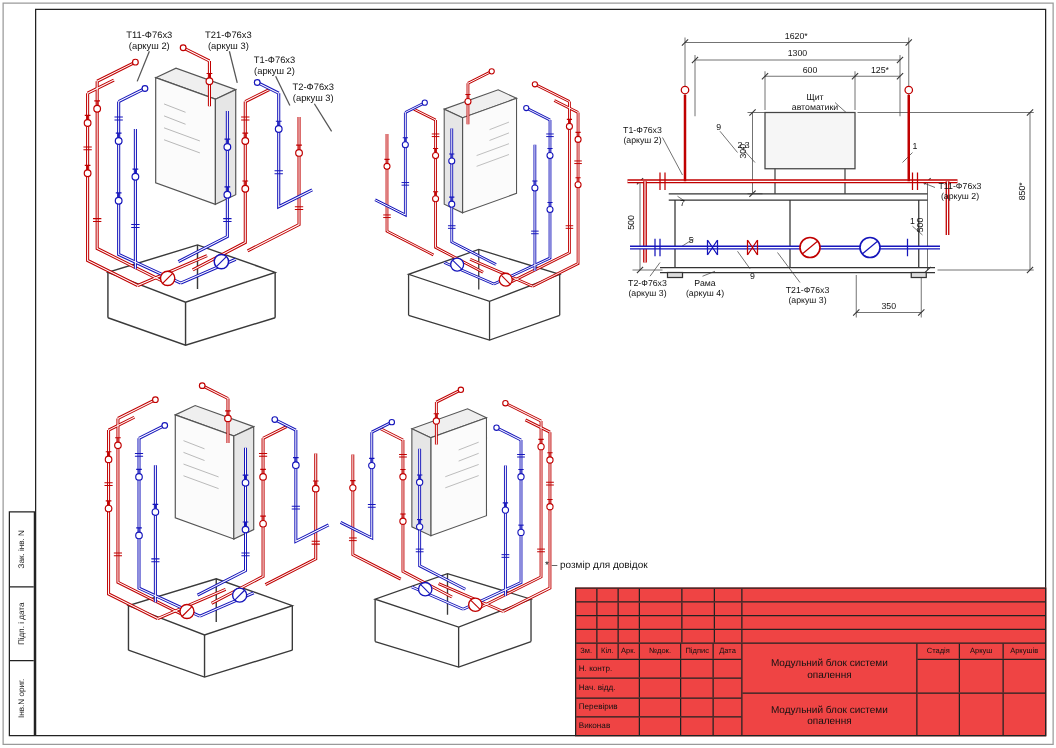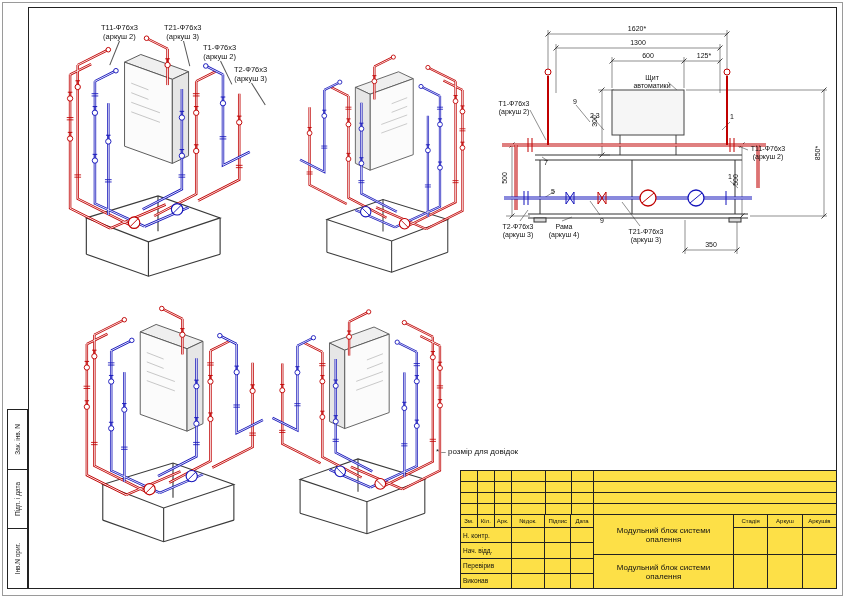--- a/index.html
+++ b/index.html
@@ -21,21 +21,21 @@
        display:flex;flex-direction:column;background:rgba(255,255,255,.75);padding:0 1px;}
   .lbl::after{content:'';position:absolute;top:100%;left:50%;width:1px;height:26px;background:#555;
               transform-origin:top center;transform:rotate(var(--la,20deg));}
 
   .note{position:absolute;left:436px;top:447px;font-size:8px;color:#111;}
 
   svg text{font-family:"Liberation Sans",sans-serif;}
 
   
   .tblock{position:absolute;right:8px;bottom:9px;width:377px;height:119px;border:1.5px solid #222;
-          box-sizing:border-box;display:flex;flex-direction:column;background:#fde047;font-size:6.5px;}
+          box-sizing:border-box;display:flex;flex-direction:column;background:#ef4444;font-size:6.5px;}
   .c{border-right:1px solid #222;box-sizing:border-box;display:flex;align-items:center;justify-content:center;overflow:hidden;}
   .c.last{border-right:none;}
   .w17{width:17px;}.w34{width:34px;}.w26{width:26px;}.w22{width:22px;}
   .w51{width:51px;justify-content:flex-start;padding-left:2px;}
   .wrest{flex:1;border-right:none;}
   .f1{flex:1;}
   .tb-toprows{height:44px;display:flex;flex-direction:column;}
   .tb-trow{flex:1;display:flex;border-bottom:1px solid #222;}
   .tb-bottom{flex:1;display:flex;min-height:0;}
   .tb-left{width:133px;border-right:1px solid #222;display:flex;flex-direction:column;box-sizing:border-box;}

